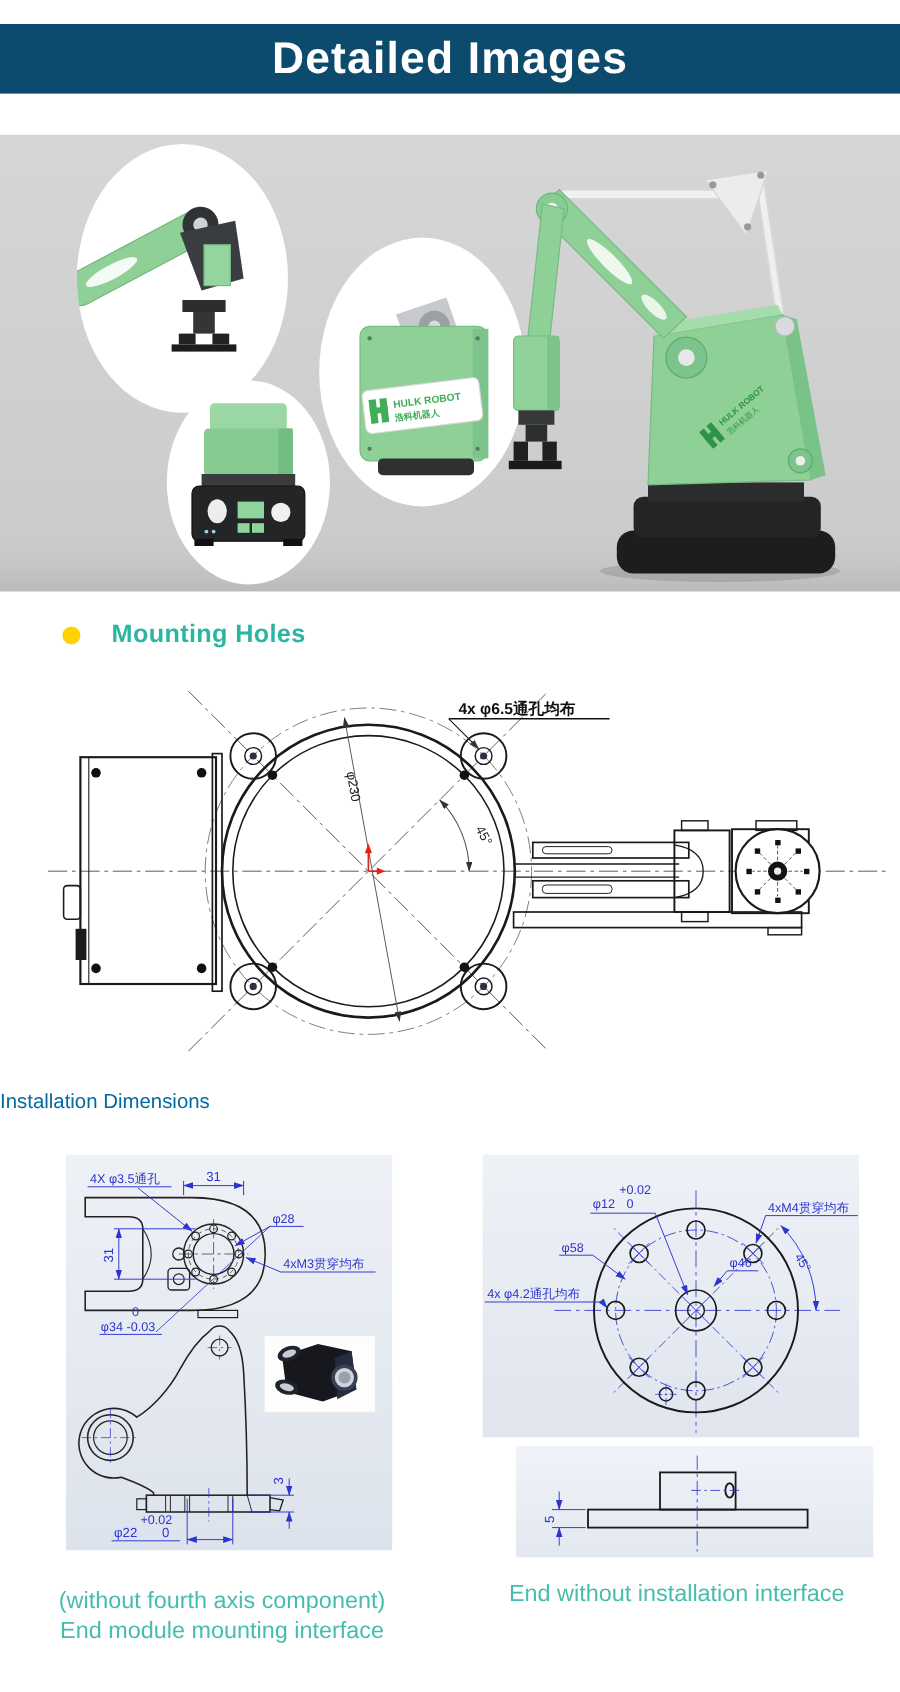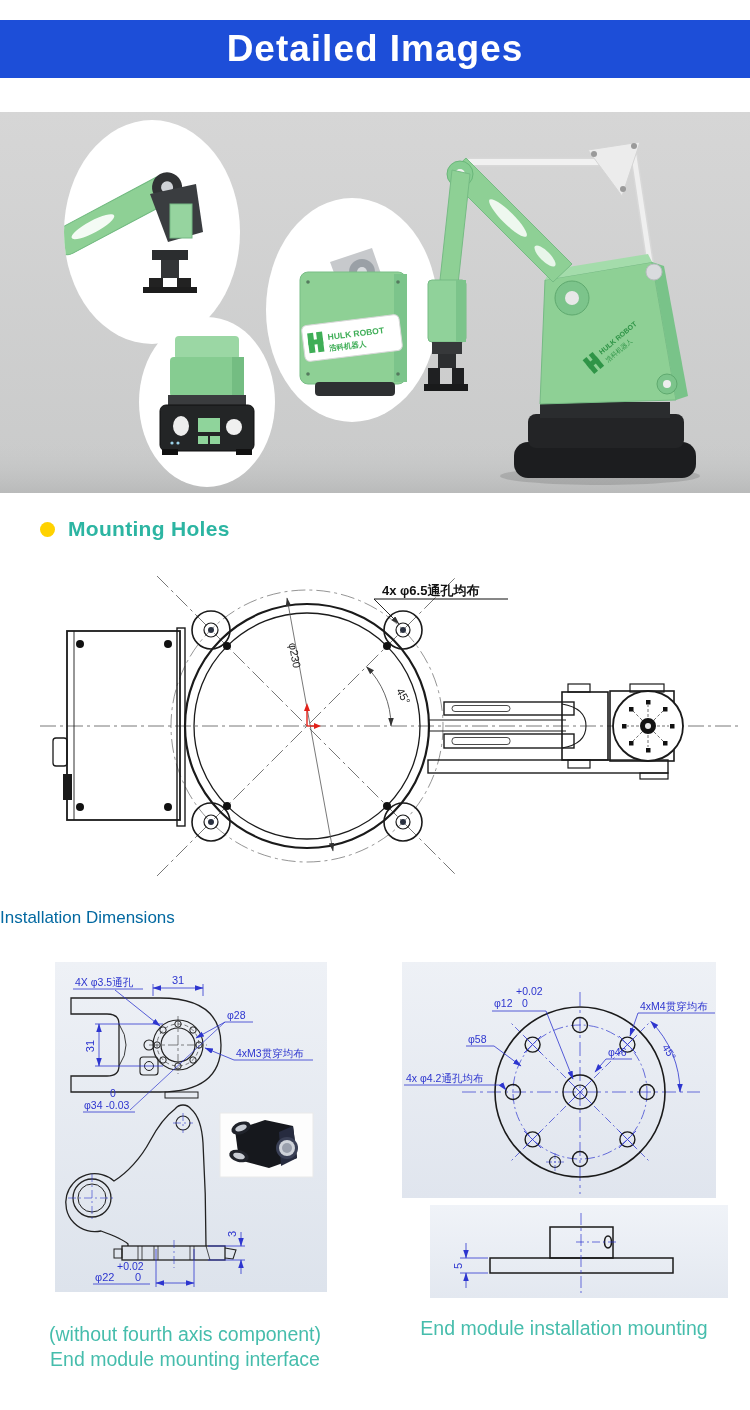--- a/index.html
+++ b/index.html
@@ -1,23 +1,23 @@
 <!DOCTYPE html>
 <html><head>
 <meta charset="utf-8">
 <style>
   html,body{margin:0;padding:0;background:#fff;}
   .page{position:relative;width:750px;height:1410px;background:#ffffff;overflow:hidden;
         font-family:"Liberation Sans","DejaVu Sans",sans-serif;}
   .abs{position:absolute;}
-  .banner{left:0;top:20px;width:750px;height:58px;background:#1d4ed8;
+  .banner{left:0;top:20px;width:750px;height:58px;background:#0c4a6e;
           display:flex;align-items:center;justify-content:center;}
   .banner-title{font-size:37px;font-weight:bold;color:#ffffff;letter-spacing:1px;}
   .gallery{left:0;top:112px;width:750px;height:381px;}
-  .sec-head{left:40px;top:517px;display:flex;align-items:center;gap:13px;}
+  .sec-head{left:52px;top:517px;display:flex;align-items:center;gap:26px;}
   .dot{width:15px;height:15px;border-radius:50%;background:#ffd200;}
   .sec-title{font-size:21px;font-weight:bold;color:#2cb5a2;letter-spacing:.3px;}
   .topview{left:0;top:568px;width:750px;height:338px;}
   .cap-install{left:0;top:908px;width:750px;font-size:17px;color:#0369a1;}
   .panelL{left:55px;top:962px;text-decoration:underline;}
   .panelRT{left:402px;top:962px;}
   .panelRB{left:430px;top:1205px;}
   .cap2{color:#46bdac;font-size:19.5px;line-height:1.3;text-align:center;}
   .capL{left:15px;top:1322px;width:340px;}
   .capR{left:390px;top:1316px;width:348px;}
@@ -530,16 +530,16 @@
           <text x="0" y="0" class="ctm" text-anchor="middle">5</text>
         </g>
     </svg>
   </div>
 
   <div class="abs cap2 capL">
     <div>(without fourth axis component)</div>
     <div>End module mounting interface</div>
   </div>
   <div class="abs cap2 capR">
-    <div>End module installation mounting</div>
+    <div>End without installation interface</div>
   </div>
 
 </div>
 
 </body></html>

